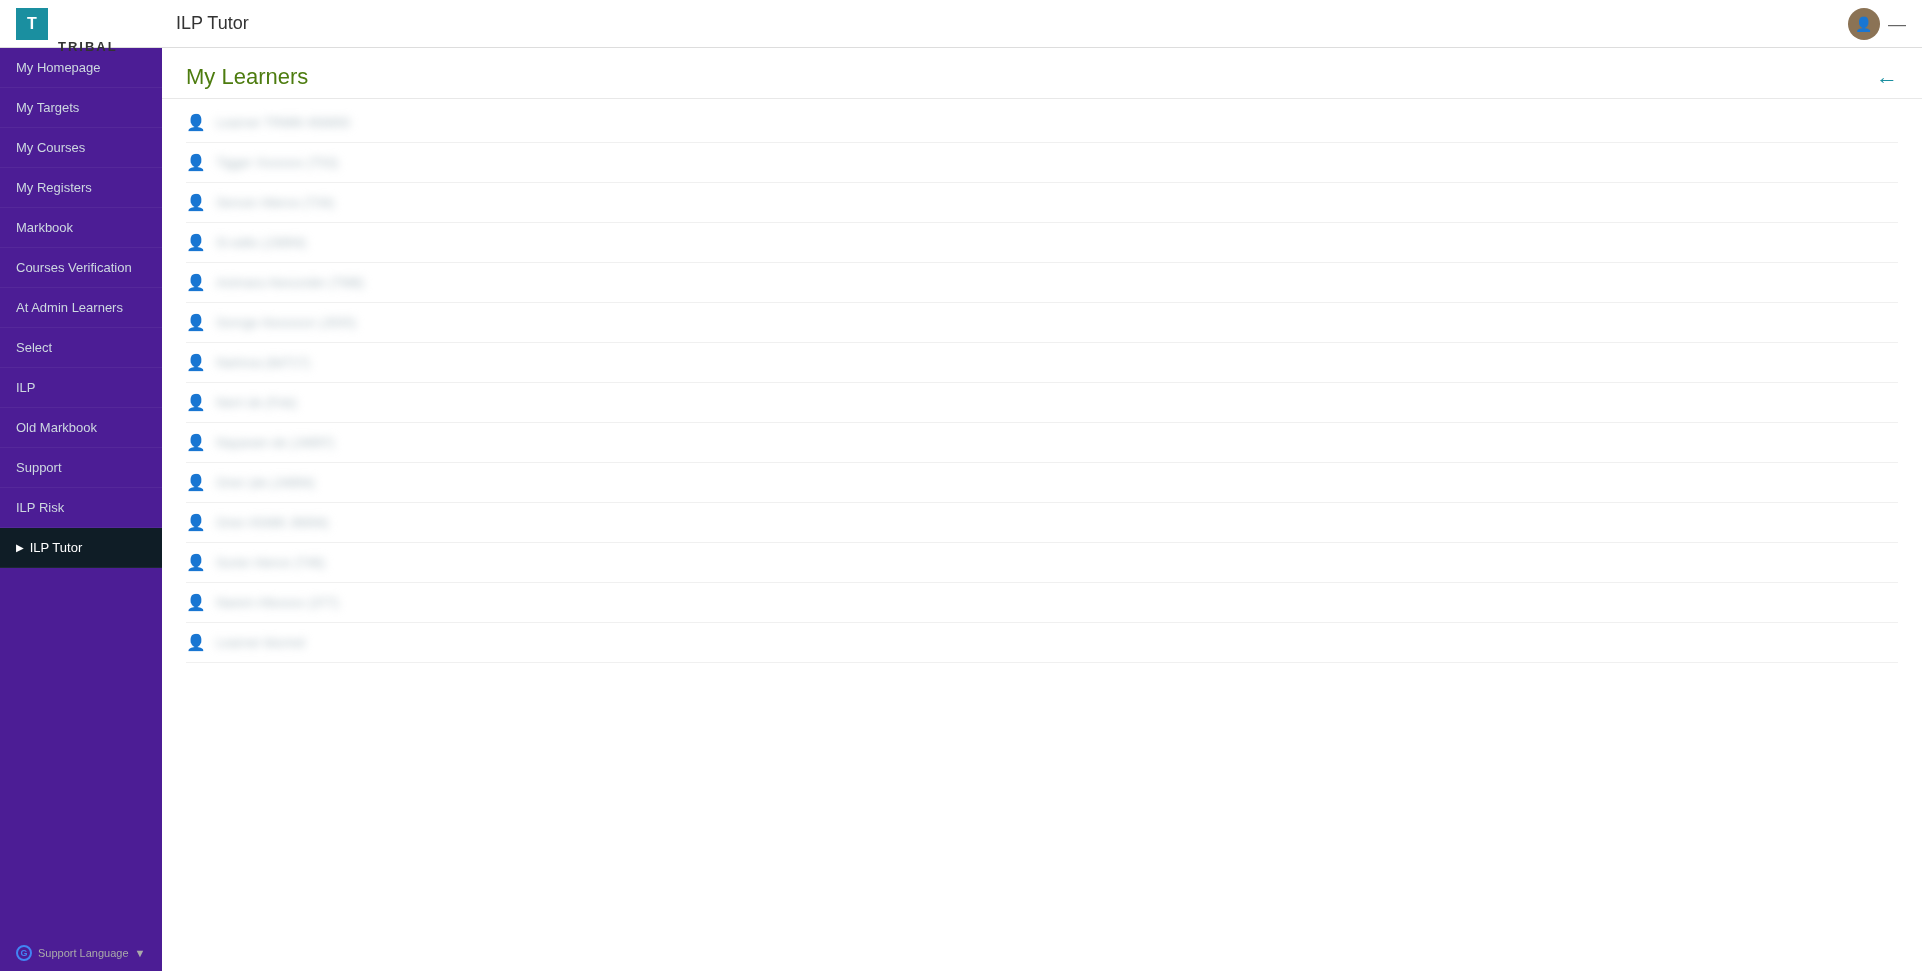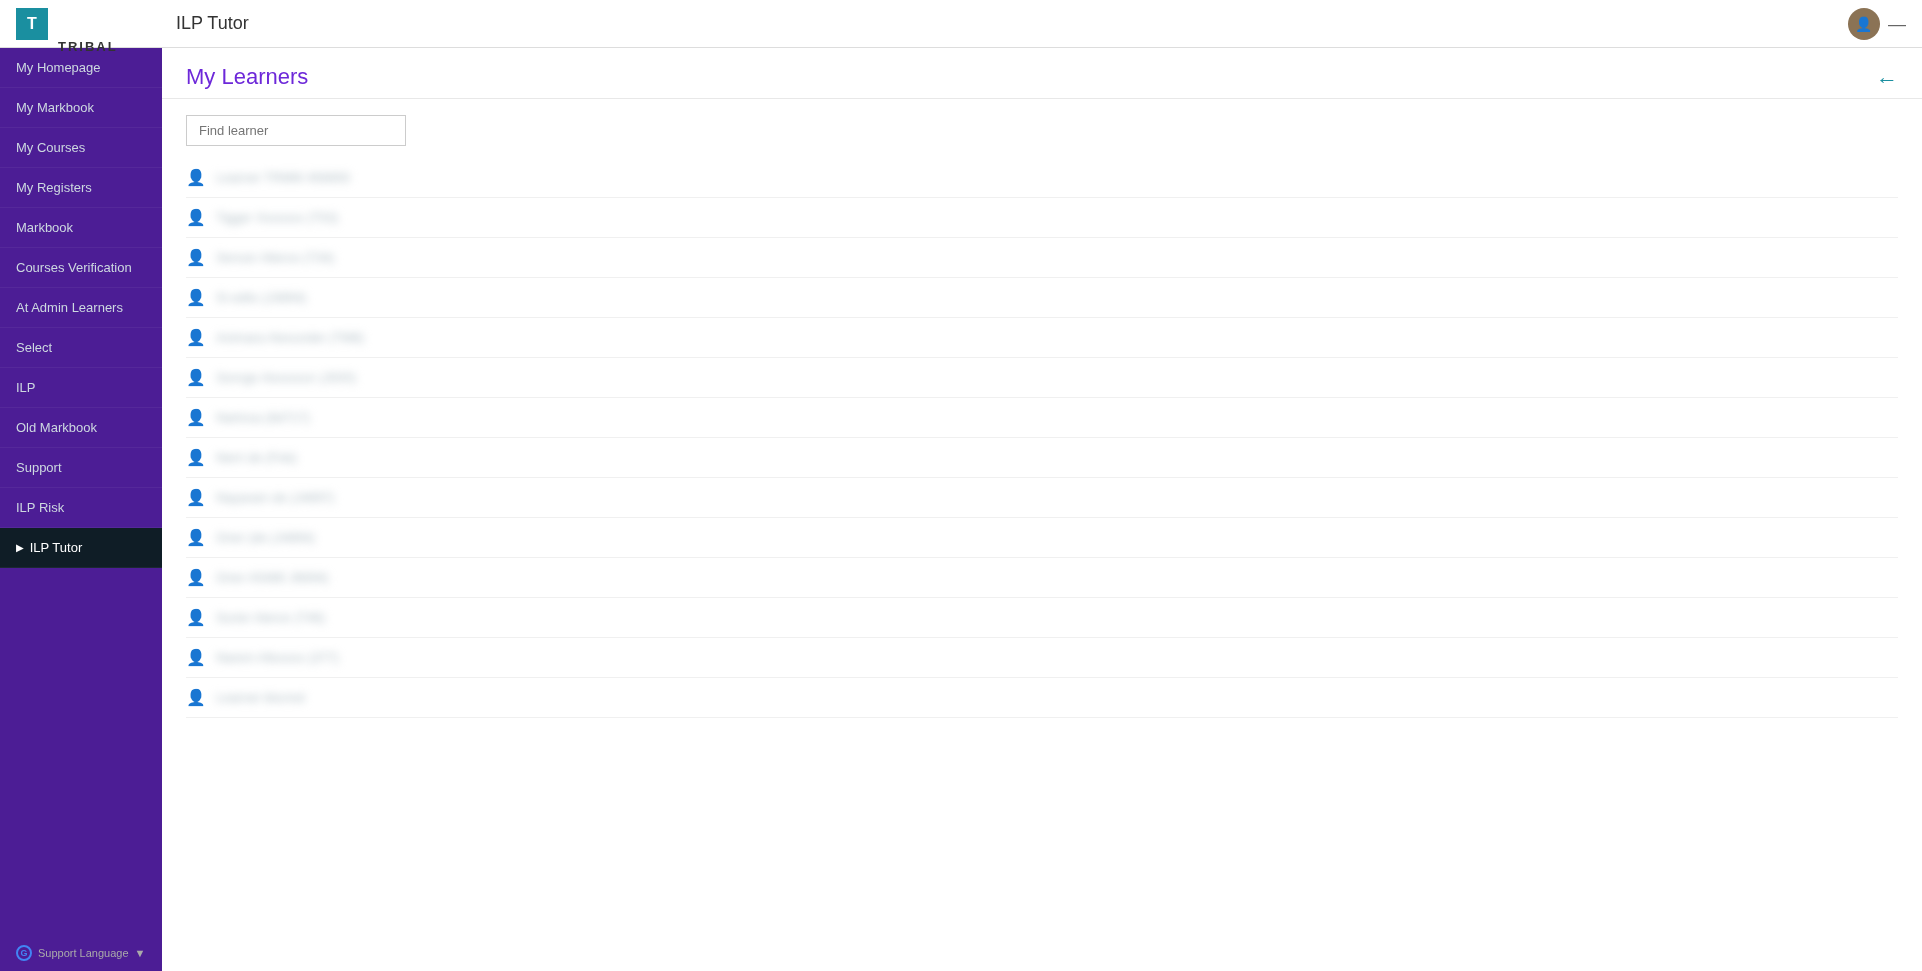--- a/index.html
+++ b/index.html
@@ -141,21 +141,21 @@
     }
     .content-header {
       display: flex;
       align-items: center;
       justify-content: space-between;
       padding: 16px 24px 8px 24px;
       border-bottom: 1px solid #e8e8e8;
     }
     .page-title {
       font-size: 22px;
-      color: #6d28d9;
+      color: #4d7c0f;
       font-weight: normal;
     }
     .back-arrow {
       color: #1a8fa0;
       font-size: 22px;
       cursor: pointer;
     }
 
     
     .search-area {
@@ -211,21 +211,21 @@
     <span class="minimize-btn">—</span>
   </div>
 </div>
 
 <div class="main-layout">
 
   <nav class="sidebar">
 
     <div id="sidebar-items">
         <div class="sidebar-item">My Homepage</div>
-        <div class="sidebar-item">My Markbook</div>
+        <div class="sidebar-item">My Targets</div>
         <div class="sidebar-item">My Courses</div>
         <div class="sidebar-item">My Registers</div>
         <div class="sidebar-item">Markbook</div>
         <div class="sidebar-item">Courses Verification</div>
         <div class="sidebar-item">At Admin Learners</div>
         <div class="sidebar-item">Select</div>
         <div class="sidebar-item">ILP</div>
         <div class="sidebar-item">Old Markbook</div>
         <div class="sidebar-item">Support</div>
         <div class="sidebar-item">ILP Risk</div>
@@ -237,23 +237,20 @@
       <span>▼</span>
     </div>
   </nav>
 
   <div class="content-area">
     <div class="content-header">
       <h1 class="page-title">My Learners</h1>
       <span class="back-arrow">←</span>
     </div>
 
-    <div class="search-area">
-      <input class="search-input" type="text" placeholder="Find learner" style="">
-    </div>
 
     <div class="learner-list" id="learner-list">
     <div class="learner-item">
           <span class="learner-icon">👤</span>
           <span class="learner-name">Learner TRMM 456893</span>
         </div>
         <div class="learner-item">
           <span class="learner-icon">👤</span>
           <span class="learner-name">Tigger Xxxxxxx (T53)</span>
         </div>

